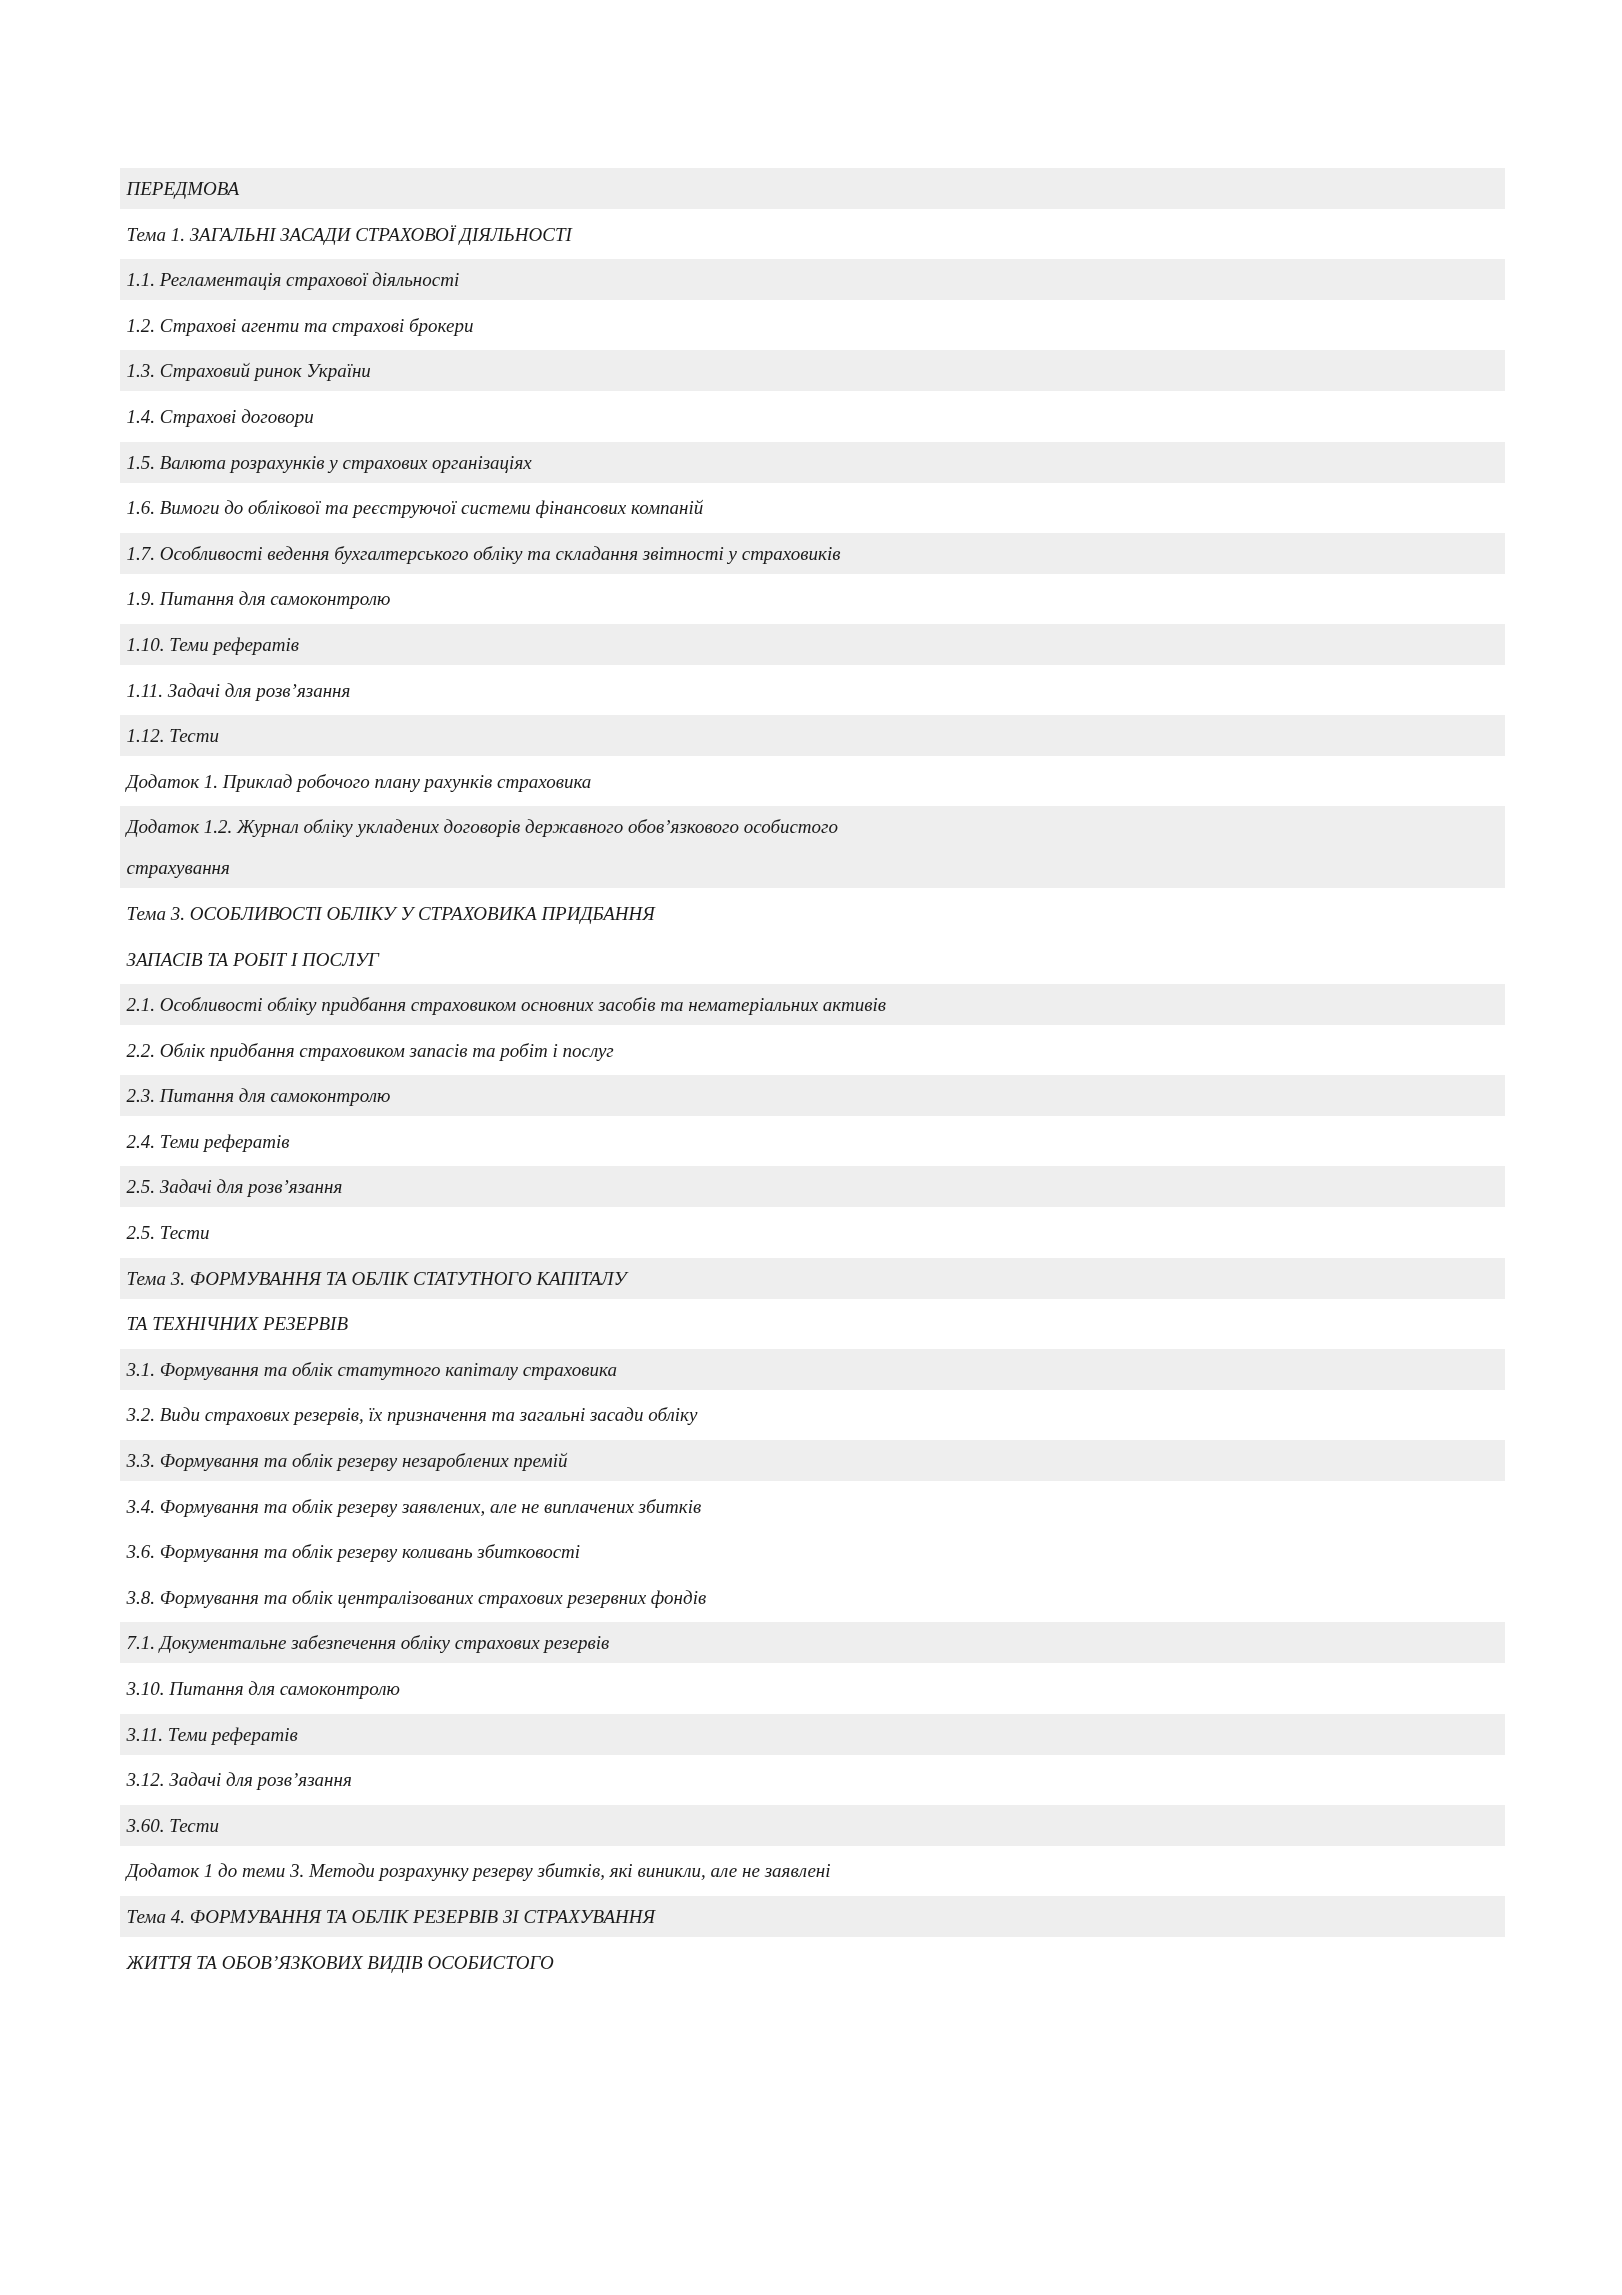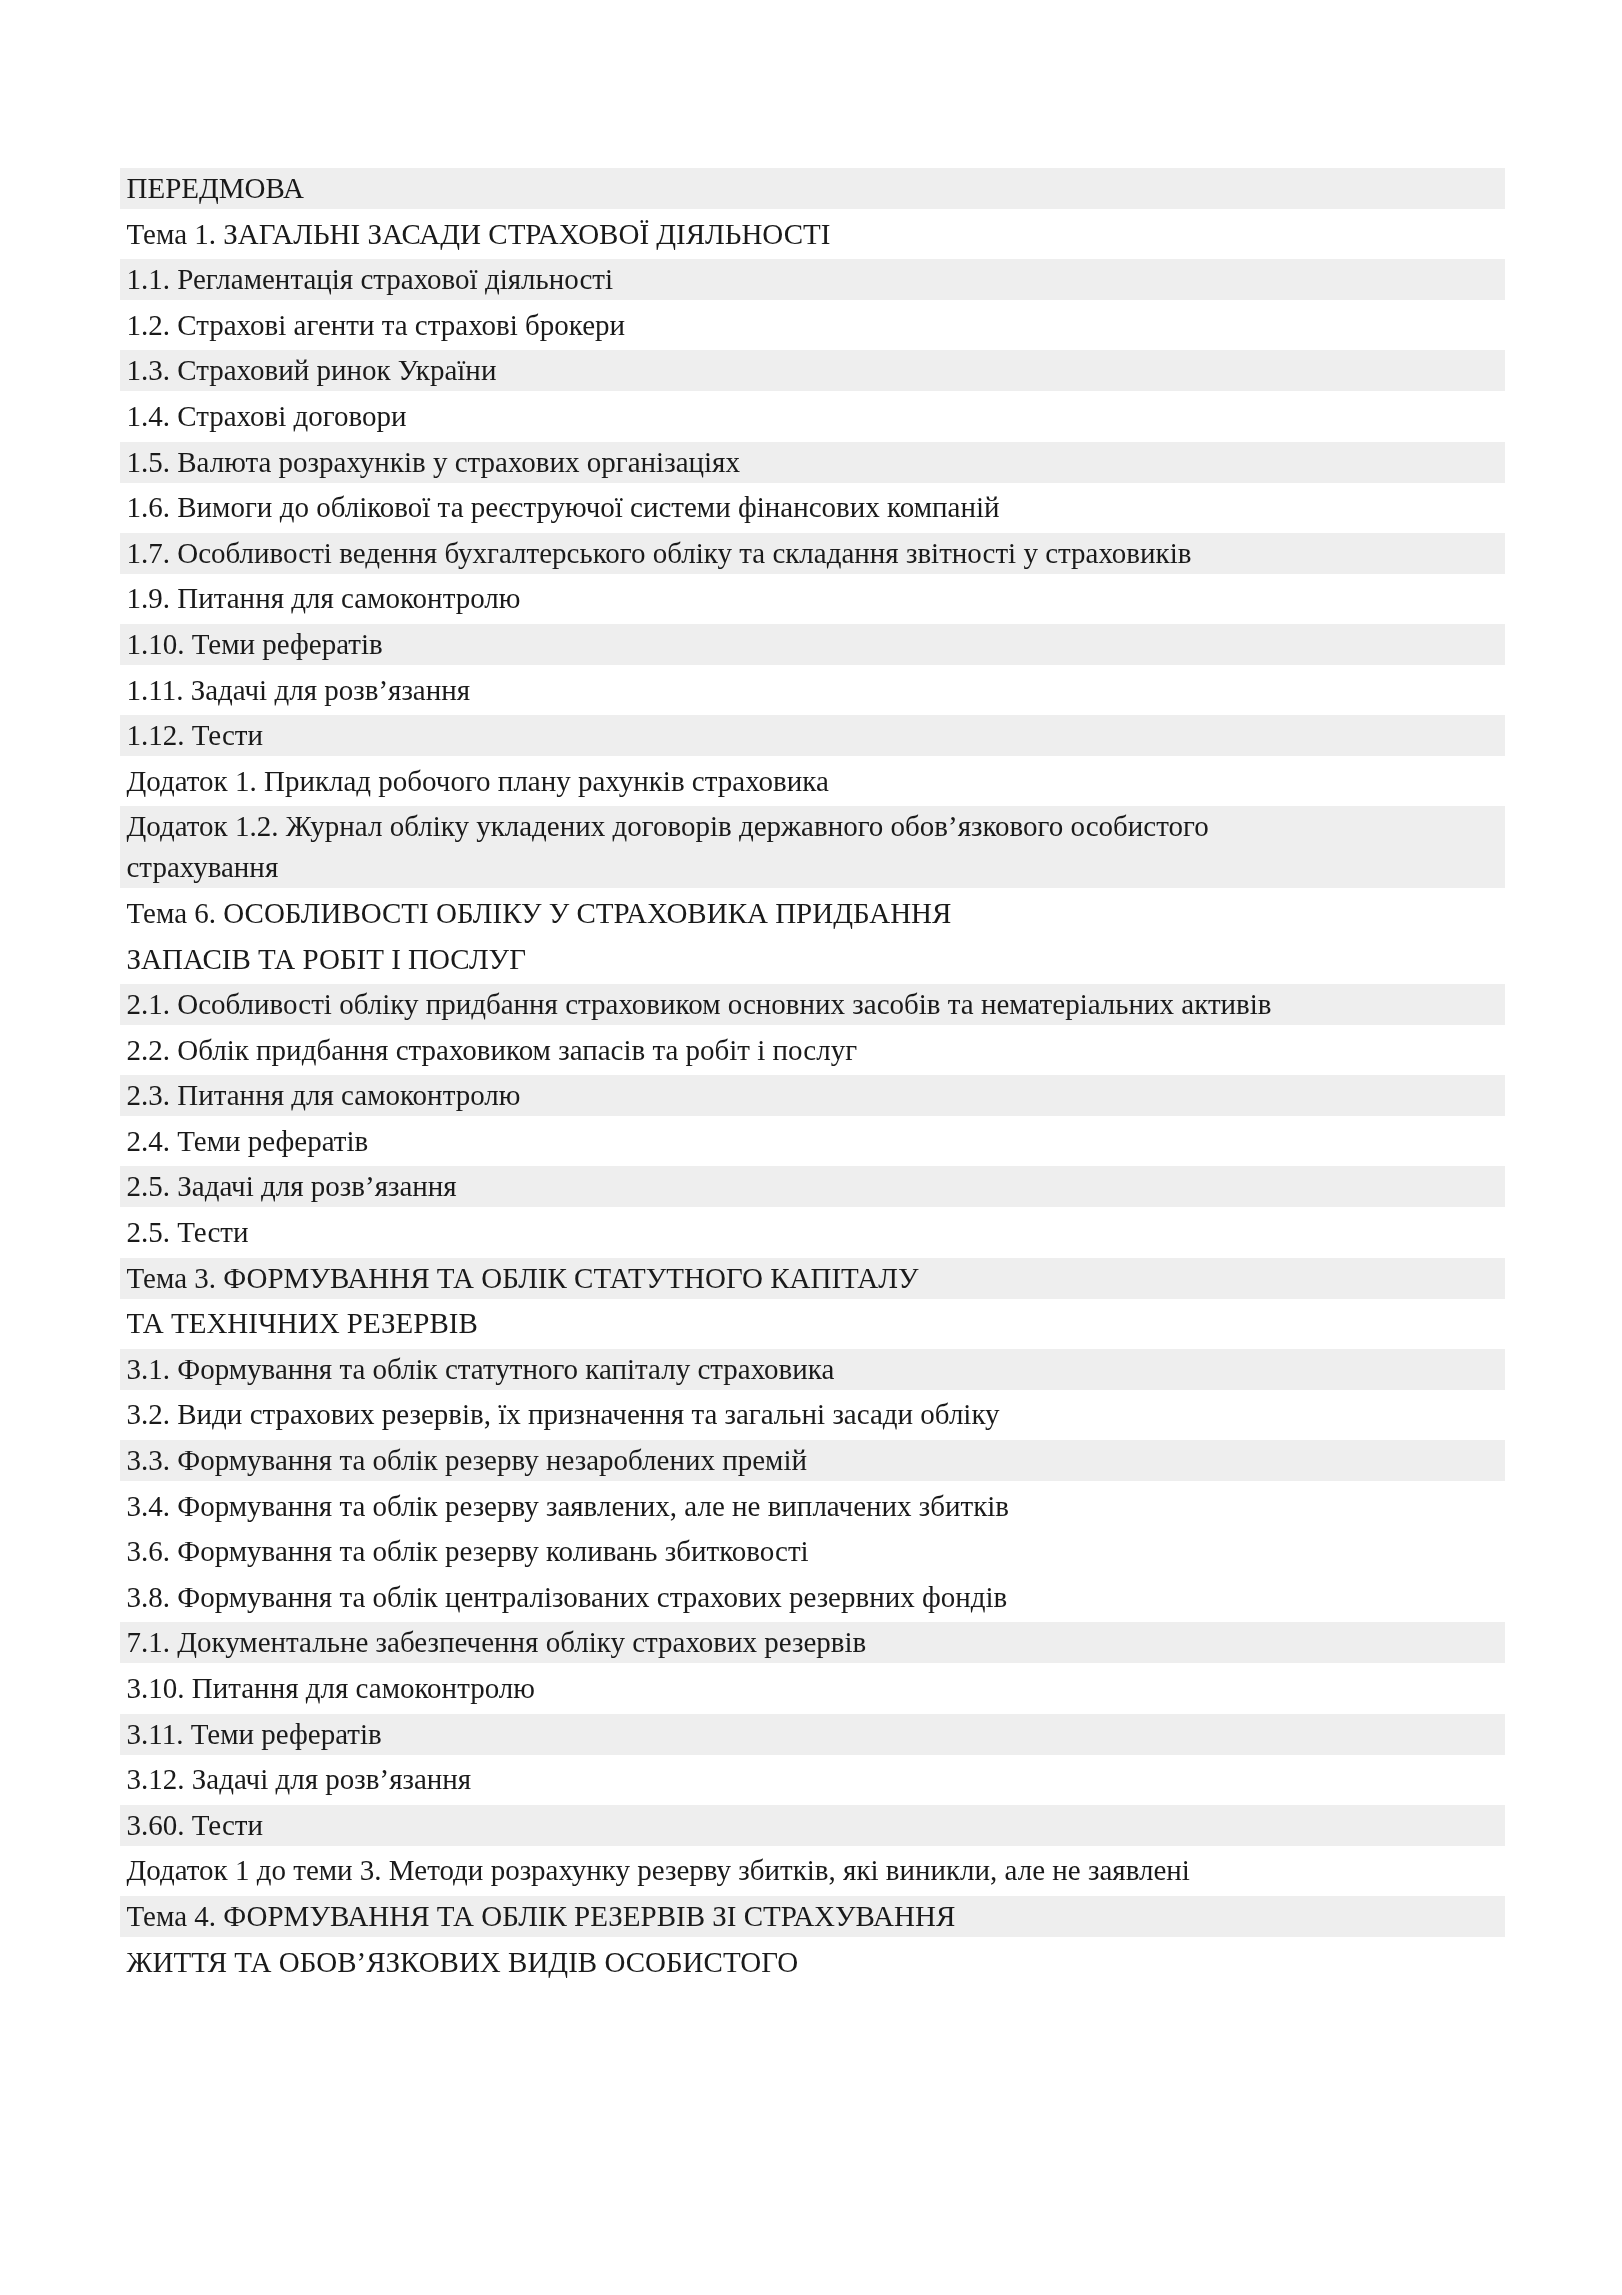--- a/index.html
+++ b/index.html
@@ -24,24 +24,25 @@
     left: 120px;
     top: 168px;
     width: 1385px;
   }
   .toc-row {
     box-sizing: border-box;
     min-height: 41px;
     line-height: 41px;
     margin-bottom: 4.6px;
     padding: 0 7.9px 0 6.5px;
-    font-size: 29px;
+    font-size: 19px;
     color: var(--text-color, #1a1a1a);
     white-space: pre-line;
     background: transparent;
+    font-style: italic;
   }
   .toc-row.shaded {
     background: var(--shade-color, #eeeeee);
   }
 </style>
 </head>
 <body>
 
 <div class="page">
   <div class="toc" id="toc">
@@ -54,21 +55,21 @@
       <div class="toc-row shaded">1.5. Валюта розрахунків у страхових організаціях</div>
       <div class="toc-row">1.6. Вимоги до облікової та реєструючої системи фінансових компаній</div>
       <div class="toc-row shaded">1.7. Особливості ведення бухгалтерського обліку та складання звітності у страховиків</div>
       <div class="toc-row">1.9. Питання для самоконтролю</div>
       <div class="toc-row shaded">1.10. Теми рефератів</div>
       <div class="toc-row">1.11. Задачі для розв’язання</div>
       <div class="toc-row shaded">1.12. Тести</div>
       <div class="toc-row">Додаток 1. Приклад робочого плану рахунків страховика</div>
       <div class="toc-row shaded">Додаток 1.2. Журнал обліку укладених договорів державного обов’язкового особистого
 страхування</div>
-      <div class="toc-row">Тема 6. ОСОБЛИВОСТІ ОБЛІКУ У СТРАХОВИКА ПРИДБАННЯ</div>
+      <div class="toc-row">Тема 3. ОСОБЛИВОСТІ ОБЛІКУ У СТРАХОВИКА ПРИДБАННЯ</div>
       <div class="toc-row">ЗАПАСІВ ТА РОБІТ І ПОСЛУГ</div>
       <div class="toc-row shaded">2.1. Особливості обліку придбання страховиком основних засобів та нематеріальних активів</div>
       <div class="toc-row">2.2. Облік придбання страховиком запасів та робіт і послуг</div>
       <div class="toc-row shaded">2.3. Питання для самоконтролю</div>
       <div class="toc-row">2.4. Теми рефератів</div>
       <div class="toc-row shaded">2.5. Задачі для розв’язання</div>
       <div class="toc-row">2.5. Тести</div>
       <div class="toc-row shaded">Тема 3. ФОРМУВАННЯ ТА ОБЛІК СТАТУТНОГО КАПІТАЛУ</div>
       <div class="toc-row">ТА ТЕХНІЧНИХ РЕЗЕРВІВ</div>
       <div class="toc-row shaded">3.1. Формування та облік статутного капіталу страховика</div>

